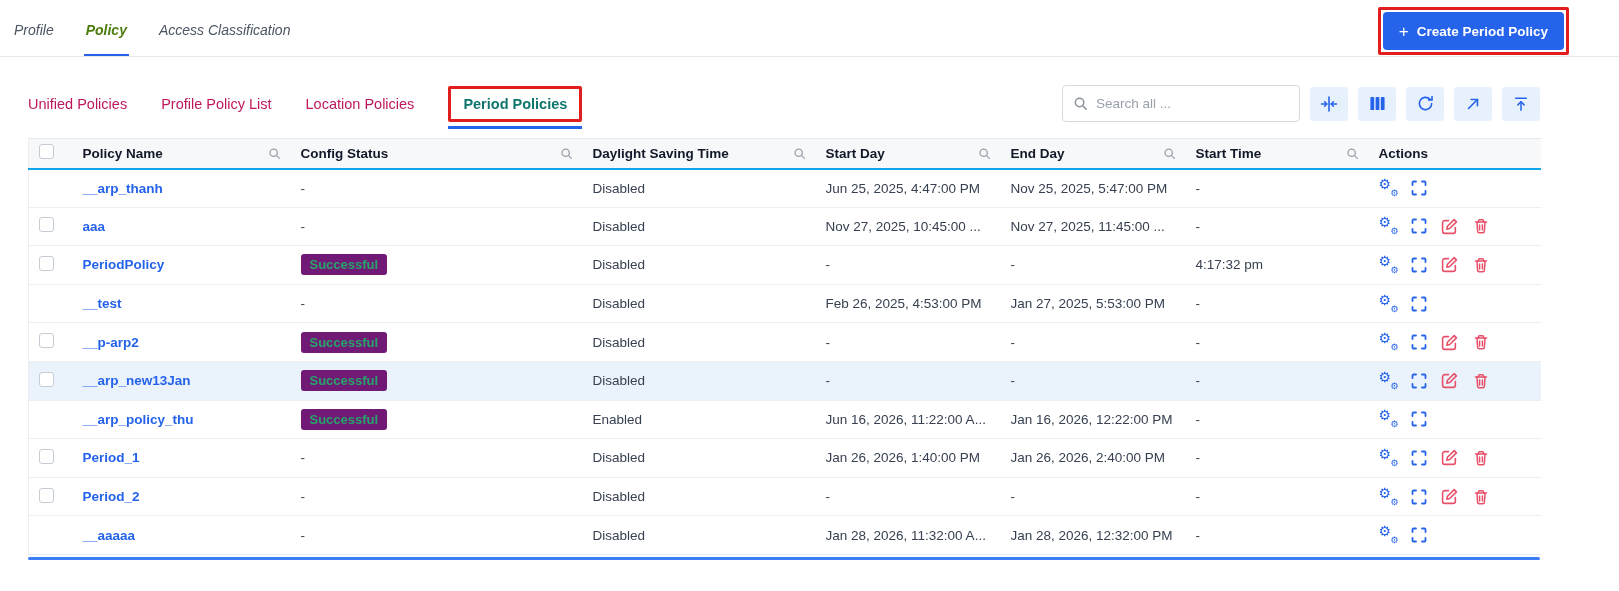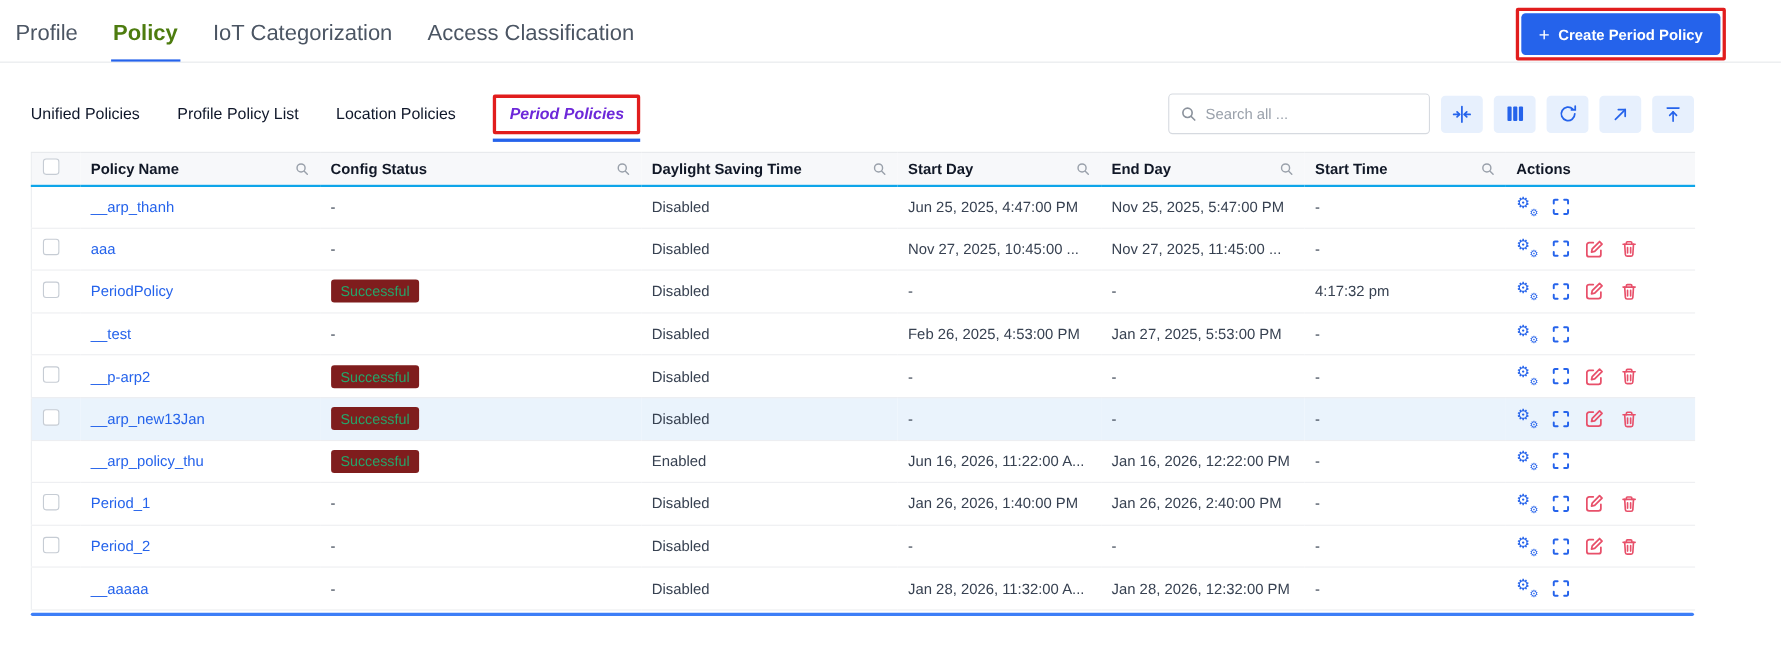--- a/index.html
+++ b/index.html
@@ -3,37 +3,37 @@
 <meta charset="utf-8">
 <style>
   * { box-sizing: border-box; margin: 0; padding: 0; }
   html,body { width: 1619px; height: 591px; overflow: hidden; background: #fff;
     font-family: "Liberation Sans", "DejaVu Sans", sans-serif; color: #374151; }
 
   
   .top-bar { display: flex; justify-content: space-between; align-items: center;
     padding: 6px 50px 0 12px; height: 57px; border-bottom: 1px solid #e6e8ec; }
   .top-tabs { display: flex; gap: 28px; align-items: stretch; height: 100%; }
-  .top-tab { display: flex; align-items: center; font-size: 20px; color: #4b5563;
-    cursor: pointer; text-decoration: none; border-bottom: 2px solid transparent; padding: 0 2px; }
+  .top-tab { display: flex; align-items: center; font-size: 14px; color: #4b5563;
+    cursor: pointer; text-decoration: none; border-bottom: 2px solid transparent; padding: 0 2px; font-style: italic; }
   .top-tab.active { color: #4d7c0f; border-bottom-color: #2563eb; font-weight: 600; }
 
   .annot-btn-box { border: 3px solid #e11d1d; padding: 2px; border-radius: 2px; }
   .create-btn { display: flex; align-items: center; gap: 8px; height: 38px; padding: 0 16px;
     background: #2563eb; color: #fff; border: none; border-radius: 4px;
     font-size: 13.5px; font-weight: 700; cursor: pointer; font-family: inherit; }
   .create-btn .plus { font-size: 17px; font-weight: 400; line-height: 1; }
 
   
   .main { padding-left: 28px; }
   .sub-bar { width: 1512px; display: flex; justify-content: space-between;
     align-items: center; margin-top: 28px; margin-bottom: 16px; }
   .sub-tabs { display: flex; gap: 34px; align-items: center; }
-  .sub-tab { font-size: 14.5px; color: #0f172a; text-decoration: none; cursor: pointer; }
-  .sub-tab.active { color: #6d28d9; font-weight: 600; font-style: italic; }
+  .sub-tab { font-size: 14.5px; color: #be185d; text-decoration: none; cursor: pointer; }
+  .sub-tab.active { color: #0f766e; font-weight: 600; }
   .sub-tab-box { position: relative; border: 3px solid #e11d1d; padding: 6px 12px; border-radius: 2px; }
   .sub-tab-box::after { content: ""; position: absolute; left: -3px; right: -3px;
     bottom: -10px; height: 3px; background: #2563eb; }
 
   .right-tools { display: flex; align-items: center; gap: 10px; }
   .search-box { display: flex; align-items: center; gap: 8px; width: 238px; height: 37px;
     border: 1px solid #d6dae0; border-radius: 4px; padding: 0 10px; background: #fff; }
   .search-box svg { color: #8b929c; flex: 0 0 auto; }
   .search-box input { border: none; outline: none; width: 100%; font-size: 13.5px;
     color: #6d28d9; font-family: inherit; background: transparent; }
@@ -47,43 +47,42 @@
     border-left: 1px solid #eceef1; }
   thead th { background: #f7f8fa; border-top: 1px solid #e6e8ec; border-bottom: 2px solid #0ea5e9;
     height: 30px; font-weight: 700; color: #111827; text-align: left; padding: 0 10px; font-size: 13.5px; }
   .th-inner { display: flex; align-items: center; justify-content: space-between; gap: 6px; }
   .th-inner svg { color: #9aa1ab; flex: 0 0 auto; }
   tbody td { border-bottom: 1px solid #edeef1; height: 38.6px; padding: 0 10px; color: #374151; }
   tr.highlight td { background: #eaf3fc; }
 
   .checkbox { width: 15px; height: 15px; border: 1.5px solid #c6ccd4; border-radius: 3px;
     background: #fff; display: inline-block; cursor: pointer; }
-  .policy-link { color: #2563eb; font-weight: 400; text-decoration: none; cursor: pointer; margin-top: 26px; }
+  .policy-link { color: #2563eb; font-weight: 700; text-decoration: none; cursor: pointer; margin-top: 26px; }
   .status-plain { color: #374151; }
-  .success { background: #7f1d1d; color: #26a469; padding: 3px 9px; border-radius: 3px; font-size: 13px; }
+  .success { background: #701a75; color: #26a469; padding: 3px 9px; border-radius: 3px; font-size: 13px; font-weight: bold; }
 
   .actions { display: flex; align-items: center; gap: 13px; }
   .act { display: inline-flex; align-items: center; justify-content: center;
     width: 18px; height: 18px; cursor: pointer; }
   .act.blue { color: #2563eb; }
   .act.red { color: #e8506a; }
   .gear-wrap { position: relative; width: 18px; height: 18px; color: #2563eb; }
   .gear-main { position: absolute; top: -2px; left: 0; font-size: 14px; line-height: 1; }
   .gear-small { position: absolute; right: -2px; bottom: -1px; font-size: 9px; line-height: 1; }
 
   .bottom-line { width: 1512px; height: 3px; background: #3d7ef7; margin-top: 2px; border-radius: 2px; }
 </style>
 </head>
 <body>
 
 <header class="top-bar">
   <nav class="top-tabs">
     <a class="top-tab">Profile</a>
     <a class="top-tab active">Policy</a>
-    <a class="top-tab">IoT Categorization</a>
     <a class="top-tab">Access Classification</a>
   </nav>
   <div class="annot-btn-box">
     <button class="create-btn">
       <span class="plus">+</span>
       <span>Create Period Policy</span>
     </button>
   </div>
 </header>
 

